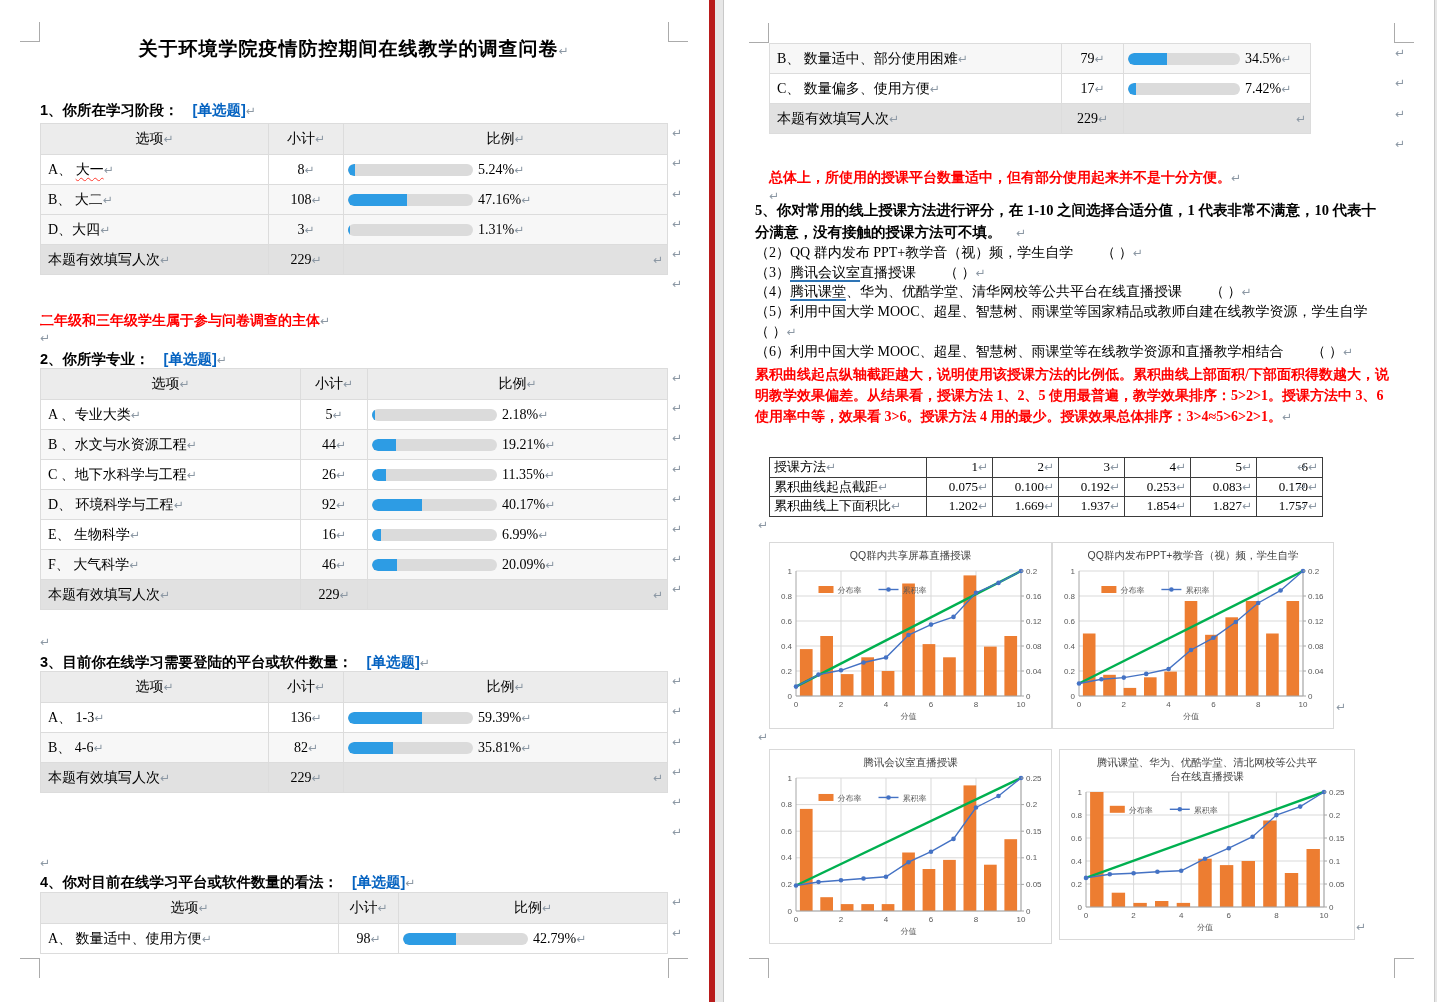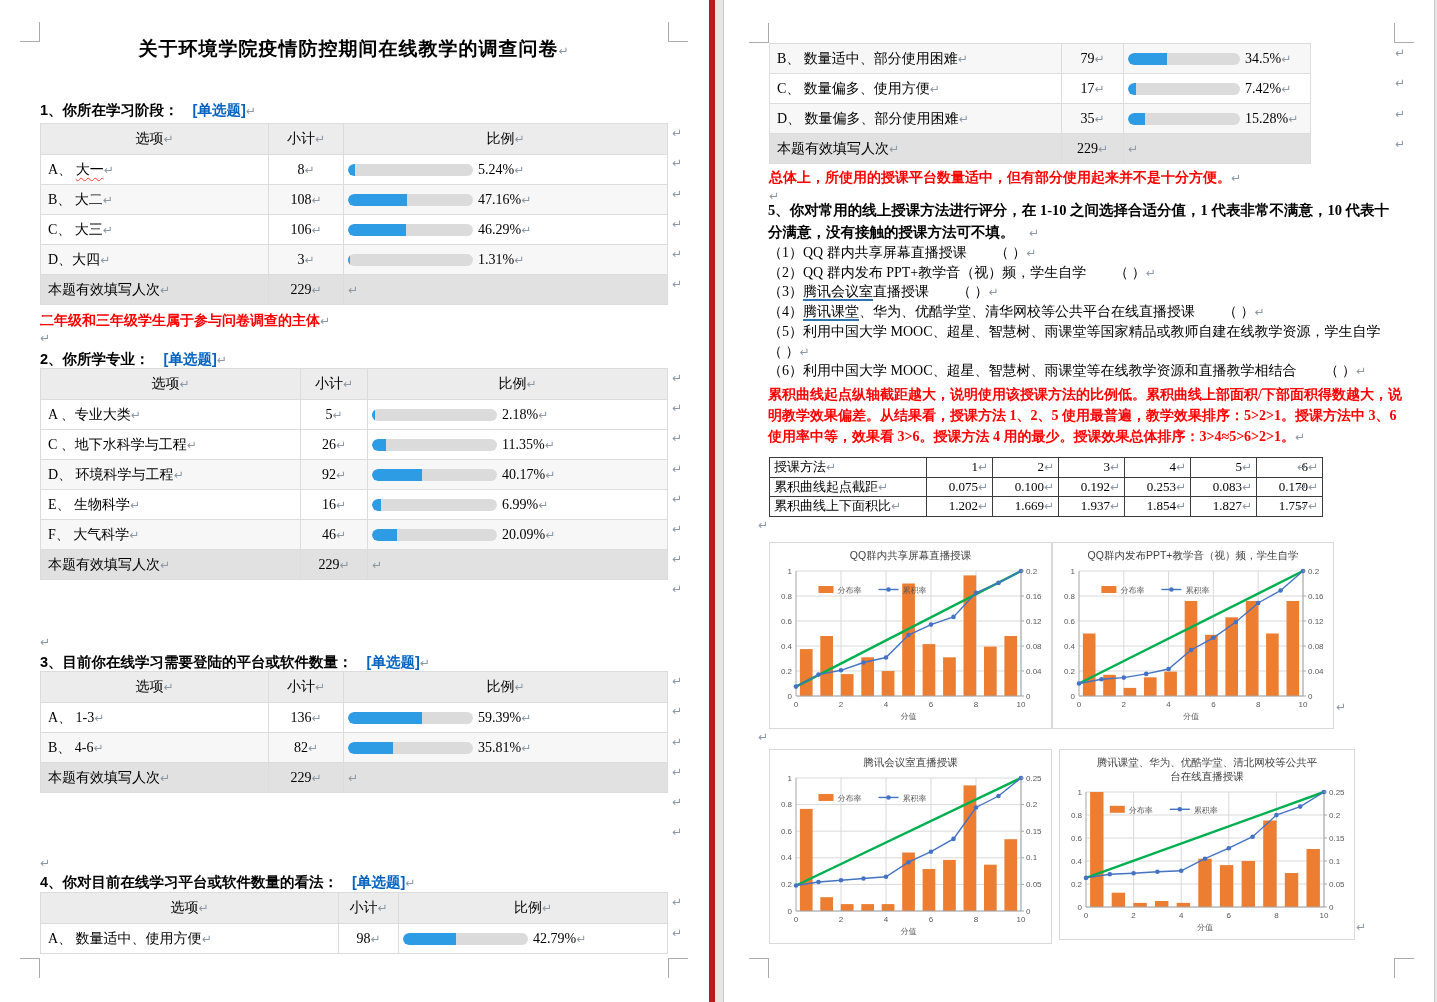--- a/index.html
+++ b/index.html
@@ -22,21 +22,21 @@
   .pm{color:#8C98A4;font:12px "DejaVu Sans",sans-serif;}
   .pmcol{position:absolute;top:3px;}
   
   table.survey{border-collapse:collapse;table-layout:fixed;font:14px "Liberation Serif",serif;color:#000;}
   .survey th,.survey td{border:1px solid #DCDCDC;height:29px;padding:0 7px;
     font-weight:normal;overflow:hidden;white-space:nowrap;}
   .survey thead th{background:#ECECEC;text-align:center;height:30px;}
   .survey tr.alt{background:#F7F7F7;}
   .survey tr.foot{background:#E1E1E1;height:30px;}
   .survey td.cnt{text-align:center;}
-  .survey td.ratio{padding:0 4px;}
+  .survey td.ratio{padding:0 4px;text-align:right;}
   .ratio-inner{display:flex;align-items:center;}
   .track{display:inline-block;flex:0 0 auto;width:125px;height:12px;border-radius:6px;
     background:#DBDBDB;overflow:hidden;}
   #page2 .track{width:112px;}
   .fill{display:block;height:100%;background:#2D9CE4;border-radius:6px 0 0 6px;}
   .pct{margin-left:5px;}
   .wavy{text-decoration:underline wavy #FF3B30;text-decoration-thickness:1px;text-underline-offset:3px;}
   
   .q5head{font:bold 14.5px "Liberation Serif",serif;line-height:22px;color:#000;}
   .q5item{font:14px "Liberation Serif",serif;line-height:19.7px;color:#000;}
@@ -100,33 +100,20 @@
           <td class="ratio">
               <span class="ratio-inner">
                 <span class="track">
                   <span class="fill" style="width: 47.16%;"></span>
                 </span>
                 <span class="pct">47.16%</span>
                 <span class="pm">↵</span>
               </span>
             </td>
         </tr>
-        <tr>
-          <td><span>C、 大三</span><span class="pm">↵</span></td>
-          <td class="cnt"><span>106</span><span class="pm">↵</span></td>
-          <td class="ratio">
-              <span class="ratio-inner">
-                <span class="track">
-                  <span class="fill" style="width: 46.29%;"></span>
-                </span>
-                <span class="pct">46.29%</span>
-                <span class="pm">↵</span>
-              </span>
-            </td>
-        </tr>
         <tr class="alt">
           <td><span>D、大四</span><span class="pm">↵</span></td>
           <td class="cnt"><span>3</span><span class="pm">↵</span></td>
           <td class="ratio">
               <span class="ratio-inner">
                 <span class="track">
                   <span class="fill" style="width: 1.31%;"></span>
                 </span>
                 <span class="pct">1.31%</span>
                 <span class="pm">↵</span>
@@ -178,20 +165,33 @@
           <td class="ratio">
               <span class="ratio-inner">
                 <span class="track">
                   <span class="fill" style="width: 2.18%;"></span>
                 </span>
                 <span class="pct">2.18%</span>
                 <span class="pm">↵</span>
               </span>
             </td>
         </tr>
+        <tr class="alt">
+          <td><span>B 、水文与水资源工程</span><span class="pm">↵</span></td>
+          <td class="cnt"><span>44</span><span class="pm">↵</span></td>
+          <td class="ratio">
+              <span class="ratio-inner">
+                <span class="track">
+                  <span class="fill" style="width: 19.21%;"></span>
+                </span>
+                <span class="pct">19.21%</span>
+                <span class="pm">↵</span>
+              </span>
+            </td>
+        </tr>
         <tr>
           <td><span>C 、地下水科学与工程</span><span class="pm">↵</span></td>
           <td class="cnt"><span>26</span><span class="pm">↵</span></td>
           <td class="ratio">
               <span class="ratio-inner">
                 <span class="track">
                   <span class="fill" style="width: 11.35%;"></span>
                 </span>
                 <span class="pct">11.35%</span>
                 <span class="pm">↵</span>
@@ -392,55 +392,41 @@
           <td class="ratio">
               <span class="ratio-inner">
                 <span class="track">
                   <span class="fill" style="width: 7.42%;"></span>
                 </span>
                 <span class="pct">7.42%</span>
                 <span class="pm">↵</span>
               </span>
             </td>
         </tr>
-        <tr class="alt">
-          <td><span>D、 数量偏多、部分使用困难</span><span class="pm">↵</span></td>
-          <td class="cnt"><span>35</span><span class="pm">↵</span></td>
-          <td class="ratio">
-              <span class="ratio-inner">
-                <span class="track">
-                  <span class="fill" style="width: 15.28%;"></span>
-                </span>
-                <span class="pct">15.28%</span>
-                <span class="pm">↵</span>
-              </span>
-            </td>
-        </tr>
         <tr class="foot">
           <td><span>本题有效填写人次</span><span class="pm">↵</span></td>
           <td class="cnt"><span>229</span><span class="pm">↵</span></td>
           <td class="ratio"><span class="pm">↵</span></td>
         </tr>
       </tbody>
     </table>
     <div class="pmcol" style="left:626px">
         <span class="pm" style="display: block; height: 30.3px;">↵</span>
         <span class="pm" style="display: block; height: 30.3px;">↵</span>
         <span class="pm" style="display: block; height: 30.3px;">↵</span>
         <span class="pm" style="display: block; height: 30.3px;">↵</span>
       </div>
   </div>
   <div class="abs rednote" style="left:45px;top:169px">
     <span>总体上，所使用的授课平台数量适中，但有部分使用起来并不是十分方便。</span><span class="pm">↵</span>
   </div>
   <span class="pm abs" style="left:45px;top:189px">↵</span>
 
-  <div class="abs" style="left:44px;top:199px;width:634px">
+  <div class="abs" style="left:31px;top:199px;width:634px">
     <div class="q5head"><span>5、你对常用的线上授课方法进行评分，在 1-10 之间选择合适分值，1 代表非常不满意，10 代表十分满意，没有接触的授课方法可不填。</span>　<span class="pm">↵</span></div>
-    <div class="q5item"><span>（1）QQ 群内共享屏幕直播授课</span><span class="ulink"></span><span>　　（ ）</span><span class="pm">↵</span></div>
     <div class="q5item"><span>（2）QQ 群内发布 PPT+教学音（视）频，学生自学</span><span class="ulink"></span><span>　　（ ）</span><span class="pm">↵</span></div>
     <div class="q5item"><span>（3）</span><span class="ulink">腾讯会议室</span><span>直播授课　　（ ）</span><span class="pm">↵</span></div>
     <div class="q5item"><span>（4）</span><span class="ulink">腾讯课堂</span><span>、华为、优酷学堂、清华网校等公共平台在线直播授课　　（ ）</span><span class="pm">↵</span></div>
     <div class="q5item"><span>（5）利用中国大学 MOOC、超星、智慧树、雨课堂等国家精品或教师自建在线教学资源，学生自学</span><span class="ulink"></span><span>　　（ ）</span><span class="pm">↵</span></div>
     <div class="q5item"><span>（6）利用中国大学 MOOC、超星、智慧树、雨课堂等在线教学资源和直播教学相结合</span><span class="ulink"></span><span>　　（ ）</span><span class="pm">↵</span></div>
     <div class="analysis"><span>累积曲线起点纵轴截距越大，说明使用该授课方法的比例低。累积曲线上部面积/下部面积得数越大，说明教学效果偏差。从结果看，授课方法 1、2、5 使用最普遍，教学效果排序：5&gt;2&gt;1。授课方法中 3、6 使用率中等，效果看 3&gt;6。授课方法 4 用的最少。授课效果总体排序：3&gt;4≈5&gt;6&gt;2&gt;1。</span><span class="pm">↵</span></div>
   </div>
 
   <div class="abs" style="left:45px;top:457px">
     <table class="mtable">

